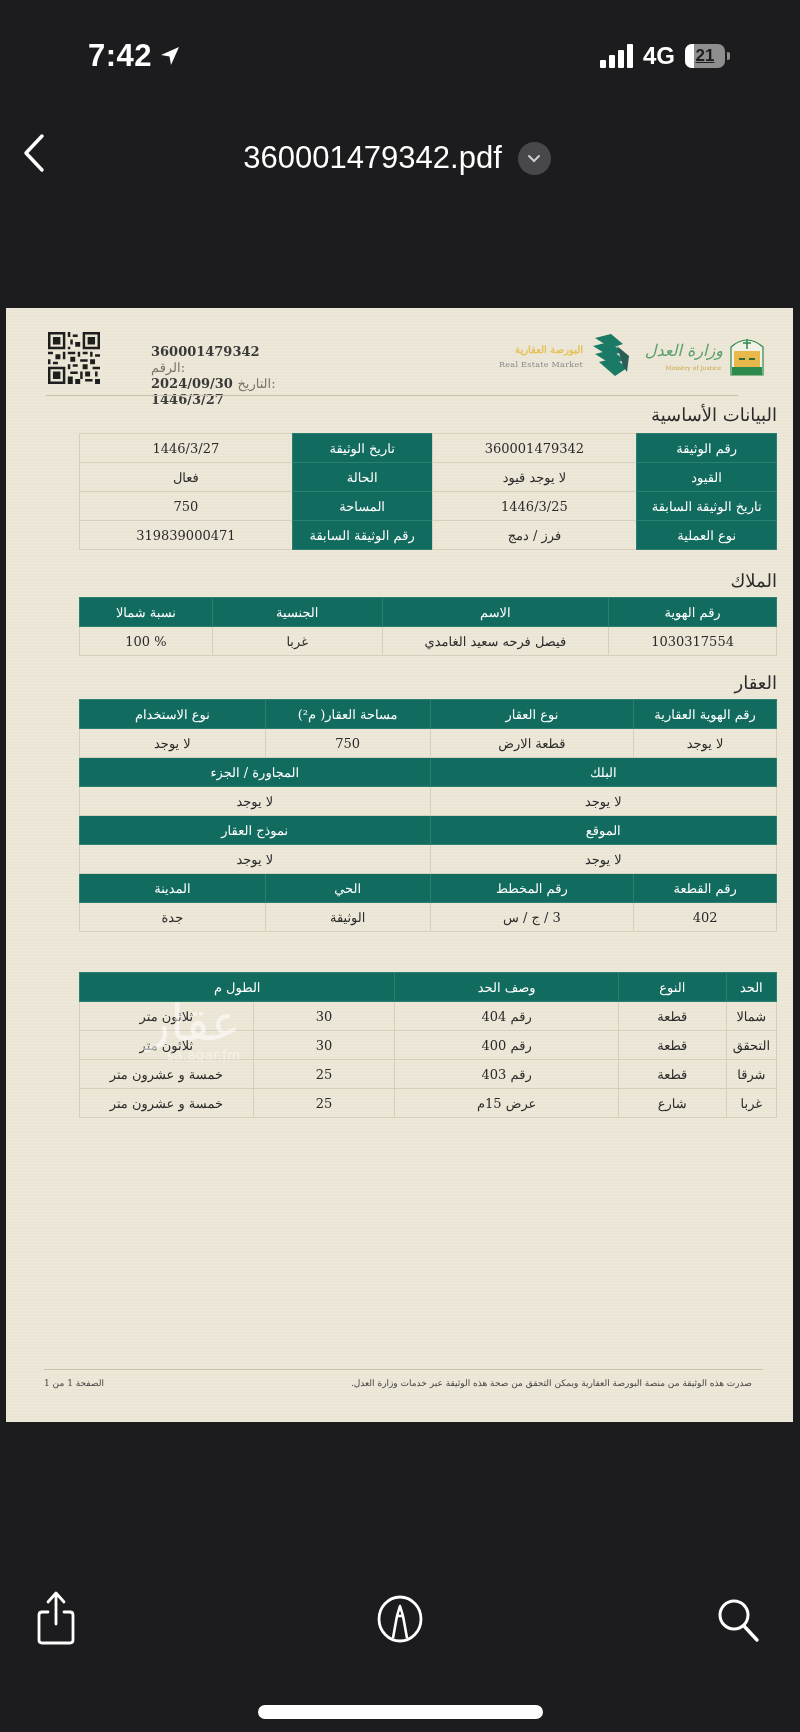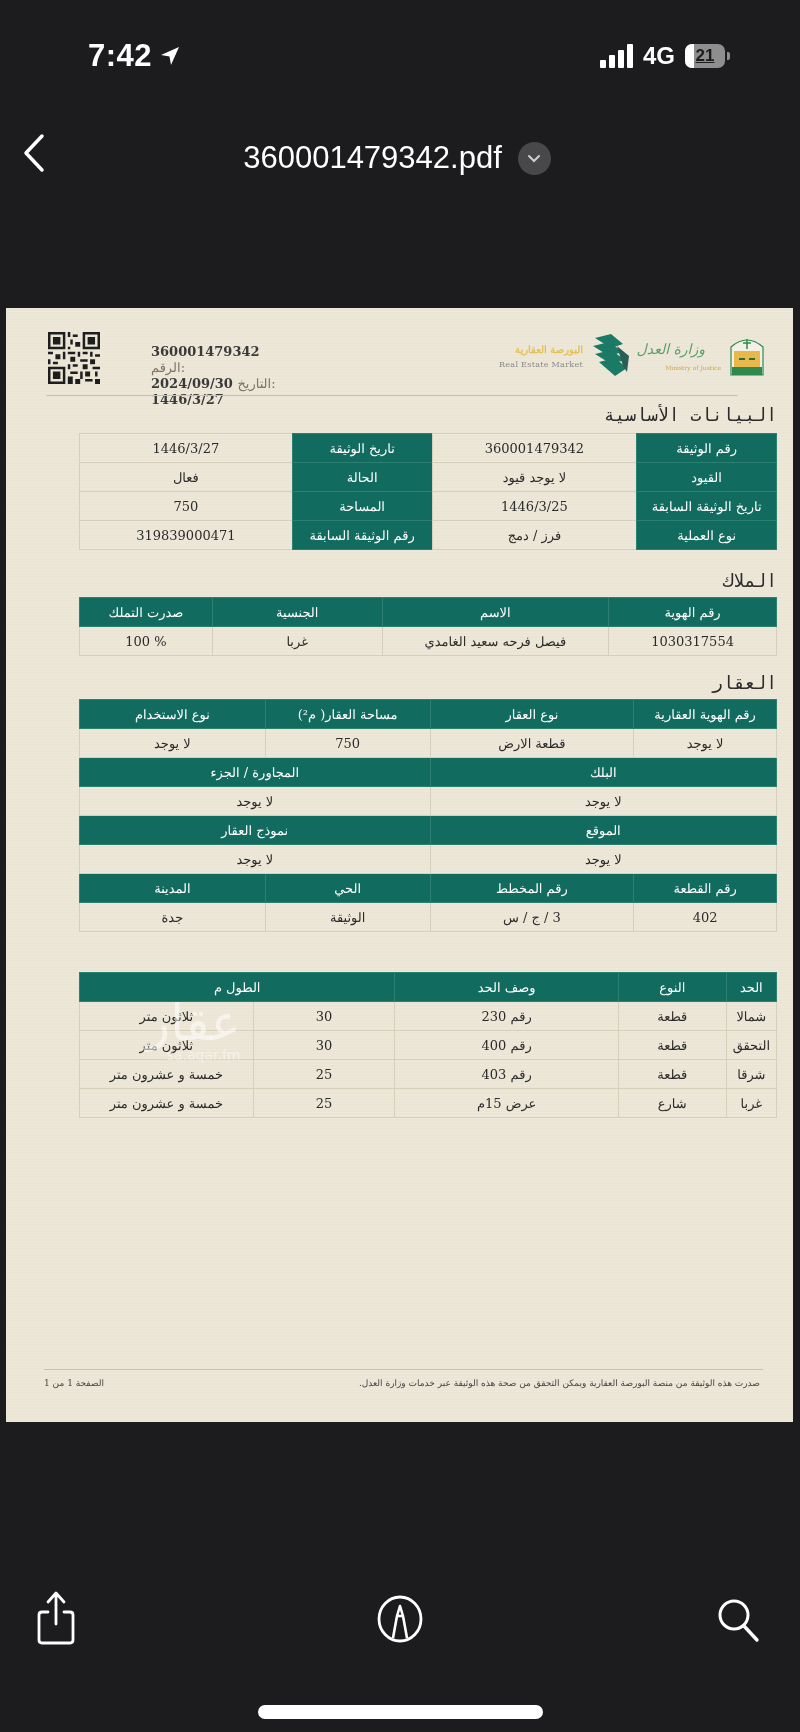--- a/index.html
+++ b/index.html
@@ -28,38 +28,38 @@
   
   .doc { position: absolute; left: 6px; top: 308px; width: 787px; height: 1114px; background: #ebe5d5; color: #2a2a2a; font-family: "DejaVu Serif", serif; direction: rtl;
     background-image: repeating-linear-gradient(0deg, rgba(255,255,255,0.12) 0px, rgba(255,255,255,0.12) 1px, transparent 1px, transparent 3px); }
   .doc-header { position: absolute; top: 0; left: 0; right: 0; height: 88px; }
   .doc-header-line { position: absolute; left: 40px; right: 55px; top: 87px; height: 1px; background: #c9c1ac; }
   .doc-title { position: absolute; right: 325px; top: 27px; font-size: 27px; font-weight: bold; color: #2f3b3a; direction: rtl; }
   .doc-meta { position: absolute; left: 145px; top: 36px; font-size: 13px; line-height: 16px; font-weight: bold; color: #3a3a3a; direction: ltr; width: 135px; }
   .doc-meta .lbl { color: #7c7466; font-weight: normal; }
   .qr { position: absolute; left: 42px; top: 24px; width: 52px; height: 52px; }
   .logo-moj { position: absolute; right: 28px; top: 27px; width: 36px; height: 42px; }
-  .logo-moj-text { position: absolute; right: 88px; top: 33px; font-size: 14px; color: #5aa06a; font-style: italic; }
+  .logo-moj-text { position: absolute; right: 70px; top: 33px; font-size: 16px; color: #5aa06a; font-style: italic; }
   .logo-moj-sub { position: absolute; right: 72px; top: 56px; font-size: 6px; color: #c7a63f; direction: ltr; }
   .logo-rem { position: absolute; right: 160px; top: 24px; width: 44px; height: 48px; }
   .logo-rem-ar { position: absolute; right: 210px; top: 36px; font-size: 10px; color: #e5c15a; font-weight: bold; }
   .logo-rem-en { position: absolute; right: 210px; top: 52px; font-size: 8px; color: #8a8a8a; direction: ltr; letter-spacing: 0.3px; }
 
-  .section-title { position: absolute; right: 16px; font-size: 18px; color: #2a2a2a; font-family: Liberation Mono, monospace; }
+  .section-title { position: absolute; right: 16px; font-size: 18px; color: #2a2a2a; }
 
   table.grid { position: absolute; border-collapse: collapse; direction: rtl; font-size: 13px; }
   table.grid td, table.grid th { border: 1px solid #d6cfbc; text-align: center; height: 29px; padding: 0 6px; font-weight: normal; }
   table.grid th, table.grid td.h { background: #116b5e; color: #fff; border-color: #2d7f72; }
   table.grid td { color: #2b2b2b; }
 
   .watermark { position: absolute; left: 140px; top: 690px; font-family: "DejaVu Sans", sans-serif; color: rgba(255,255,255,0.55); font-size: 50px; pointer-events: none; line-height: 1; }
   .watermark small { display: block; font-size: 14px; text-align: right; color: rgba(255,255,255,0.45); }
 
   .doc-footer-line { position: absolute; left: 38px; right: 30px; top: 1061px; height: 1px; background: #c9c1ac; }
-  .doc-footer-text { position: absolute; right: 33px; top: 1070px; font-size: 9px; color: #444; text-align: center; }
+  .doc-footer-text { position: absolute; right: 41px; top: 1070px; font-size: 9px; color: #444; text-align: center; }
   .doc-page-num { position: absolute; left: 38px; top: 1070px; font-size: 9px; color: #444; }
 
   
   .toolbar { position: absolute; left: 0; top: 1560px; width: 800px; height: 172px; }
   .tb-btn { position: absolute; cursor: pointer; }
   .home-indicator { position: absolute; left: 258px; top: 1705px; width: 285px; height: 14px; background: #fff; border-radius: 7px; }
 </style>
 </head>
 <body>
 
@@ -179,21 +179,21 @@
         <col style="width:168px">
         <col style="width:227px">
         <col style="width:170px">
         <col style="width:133px">
       </colgroup>
     <tbody>
         <tr>
       <th>رقم الهوية</th>
       <th>الاسم</th>
       <th>الجنسية</th>
-      <th>صدرت التملك</th>
+      <th>نسبة شمالا</th>
     </tr>
     <tr>
       <td>1030317554</td>
       <td>فيصل فرحه سعيد الغامدي</td>
       <td>غربا</td>
       <td>% 100</td>
     </tr>
   </tbody>
     </table>
 
@@ -262,21 +262,21 @@
     <tbody>
         <tr>
       <th>الحد</th>
       <th>النوع</th>
       <th>وصف الحد</th>
       <th colspan="2">الطول م</th>
     </tr>
     <tr>
       <td>شمالا</td>
       <td>قطعة</td>
-      <td>رقم 230</td>
+      <td>رقم 404</td>
       <td>30</td>
       <td>ثلاثون متر</td>
     </tr>
     <tr>
       <td>التحقق</td>
       <td>قطعة</td>
       <td>رقم 400</td>
       <td>30</td>
       <td>ثلاثون متر</td>
     </tr>

